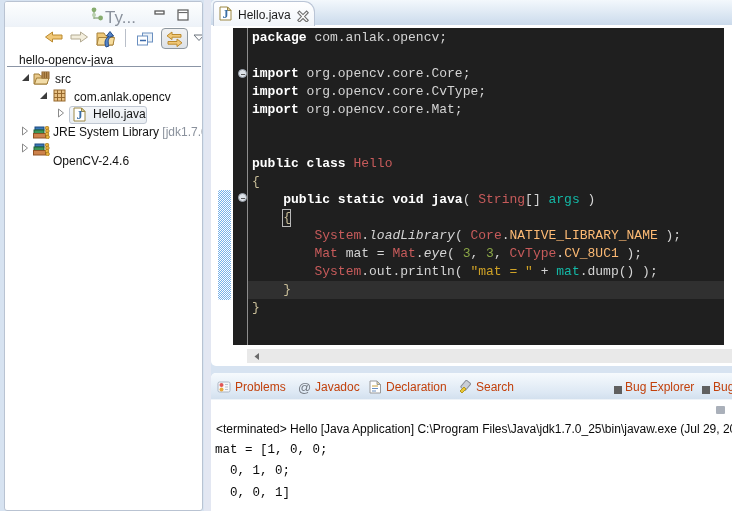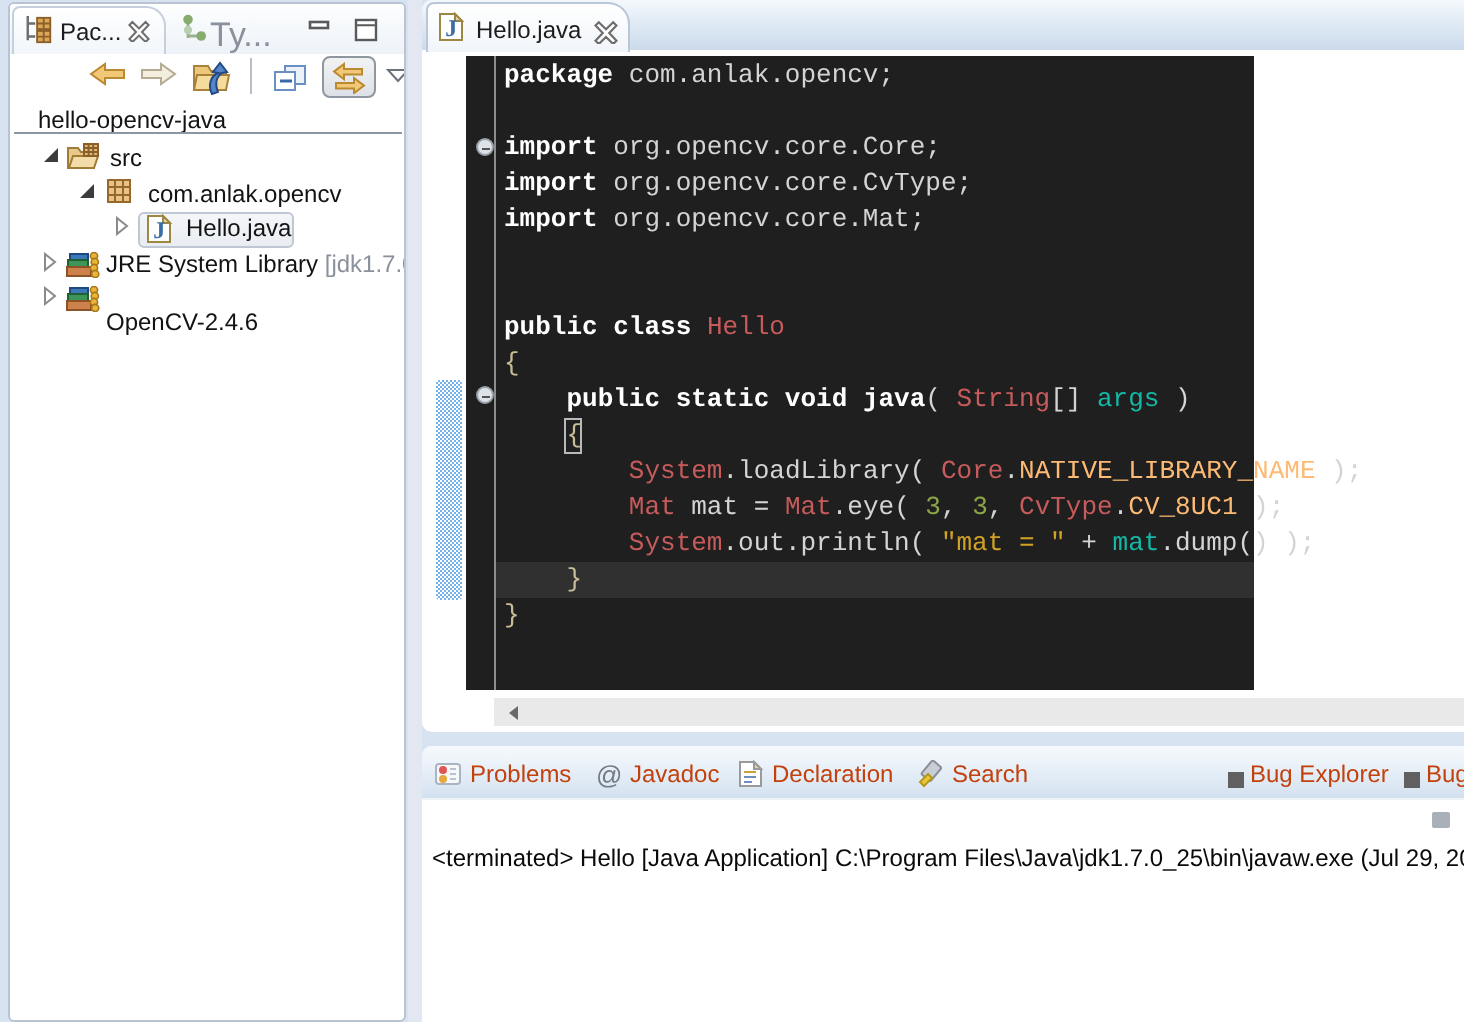--- a/index.html
+++ b/index.html
@@ -13,67 +13,50 @@
 
 #ltool{position:absolute;left:0;top:26px;right:0;height:26px;background:#fff}
 
 .row{position:absolute;white-space:nowrap;font-size:12px;color:#131313}
 
 #ed{left:211px;top:0;width:521px;height:366px;background:#fff;border-radius:5px 0 0 5px;overflow:hidden;border:0}
 #ehead{position:absolute;left:0;top:0;right:0;height:27px;background:linear-gradient(#f3f8fc,#d5e2f0 75%,#cbdaeb);border-bottom:2px solid #fff}
 #etab{position:absolute;left:2px;top:1px;width:102px;height:25px;background:linear-gradient(#ffffff,#f1f5fa);border:1px solid #bac5d6;border-bottom:none;border-radius:4px 11px 0 0}
 #ruler{position:absolute;left:8px;top:28px;width:12px;height:317px;background:#fff}
 #hatch{position:absolute;left:7px;top:190px;width:13px;height:110px;background:repeating-conic-gradient(#74b0ea 0% 25%,#ffffff 0% 50%);background-size:2px 2px;border-radius:2px}
-#dark{position:absolute;left:22px;top:28px;width:394px;height:317px;background:#1f1f1f}
+#dark{position:absolute;left:22px;top:28px;width:491px;height:317px;background:#1f1f1f}
 #vline{position:absolute;left:14px;top:0;bottom:0;width:1px;background:#8d8d8d}
 #curline{position:absolute;left:15px;right:0;top:253px;height:18px;background:#303030}
 #code{position:absolute;left:19px;top:1px;font:13px/18px "Liberation Mono",monospace;color:#d4d4d4}
 .k{color:#ffffff;font-weight:bold}
 .t{color:#c75b5b}
 .s{color:#cfa226}
 .n{color:#8aa646}
 .f{color:#fdba74}
 .v{color:#14b8a6}
 .b{color:#c8bd98}
-.i{}
+.i{font-style:italic}
 .fold{position:absolute;width:9px;height:9px;border-radius:50%;background:#dde2e8;border:1px solid #98a0aa}
 .fold:after{content:"";position:absolute;left:1.5px;right:1.5px;top:3.5px;height:1.2px;background:#555}
 #bracebox{position:absolute;left:49px;top:181px;width:9px;height:18px;border:1px solid #b9b9b9}
 
 #bot{left:211px;top:373px;width:521px;height:138px;background:#fff;border-radius:5px 0 0 0;overflow:hidden}
 #bhead{position:absolute;left:0;top:0;right:0;height:27px;background:linear-gradient(#f6fafd,#dde8f4 75%,#d3e0ee);border-bottom:1px solid #eef3f8}
 .btlbl{position:absolute;top:7px;font-size:12px;color:#c2410c;white-space:nowrap}
 #ctab{position:absolute;left:306px;top:2px;width:93px;height:25px;background:linear-gradient(#ffffff,#f4f7fb);border:1px solid #b9c4d5;border-bottom:none;border-radius:4px 10px 0 0}
 #statline{position:absolute;left:5px;top:49px;font-size:12px;color:#0a0a0a;white-space:nowrap}
 #cons{position:absolute;left:4px;top:67px;font:12.5px/21.4px "Liberation Mono",monospace;color:#0a0a0a;white-space:pre}
 svg{display:block}
 </style></head>
 <body>
 
 <div class="abs" style="left:204px;top:0;width:7px;height:511px;background:#e3e7f2"></div>
 
 <div id="left" class="abs">
   <div id="lhead"></div>
-  <div id="ltab">
-    <svg class="abs" style="left:5px;top:3px" width="15" height="16" viewBox="0 0 16 17">
-      <path d="M2 1 L2 14 M2 5 L6 5 M2 12 L6 12" stroke="#6e6e6e" stroke-width="1.3" fill="none"></path>
-      <g stroke="#8a5f28">
-        <rect x="7" y="2" width="7" height="6" fill="#dca858"></rect>
-        <line x1="10.5" y1="2" x2="10.5" y2="8"></line>
-          <line x1="7" y1="5" x2="14" y2="5"></line>
-        <rect x="7" y="9" width="7" height="6" fill="#dca858"></rect>
-        <line x1="10.5" y1="9" x2="10.5" y2="15"></line>
-          <line x1="7" y1="12" x2="14" y2="12"></line>
-      </g>
-    </svg>
-    <span class="tabtxt abs" style="left:23px;top:5px">Pac...</span>
-    <svg class="abs" style="left:57px;top:6px" width="11" height="11" viewBox="0 0 11 11">
-      <path d="M2.2 1 L5.5 4.2 L8.8 1 L10.3 2.5 L7 6 L10.3 9.5 L8.8 11 L5.5 7.8 L2.2 11 L0.7 9.5 L4 6 L0.7 2.5 Z" fill="#fdfdfd" stroke="#6e6e6e" stroke-width="1"></path>
-    </svg>
-  </div>
 
   <svg class="abs" style="left:85px;top:5px" width="14" height="15" viewBox="0 0 14 15">
     <line x1="4" y1="4" x2="4" y2="12" stroke="#9ab28e" stroke-width="1.4"></line>
     <line x1="4" y1="11" x2="10" y2="11" stroke="#9ab28e" stroke-width="1.4"></line>
     <circle cx="4" cy="2.8" r="2.4" fill="#86ac6e"></circle>
     <circle cx="4" cy="8" r="2" fill="#b9cfae"></circle>
     <circle cx="10.6" cy="11" r="2.4" fill="#86ac6e"></circle>
   </svg>
   <span class="graytxt abs" style="left:100px;top:6px">Ty...</span>
 
@@ -269,13 +252,16 @@
   </svg>
   <span class="btlbl" style="left:265px">Search</span>
 
   <div class="abs" style="left:403px;top:13px;width:8px;height:8px;background:#606060"></div>
   <span class="btlbl" style="left:414px">Bug Explorer</span>
   <div class="abs" style="left:491px;top:13px;width:8px;height:8px;background:#606060"></div>
   <span class="btlbl" style="left:502px">Bug</span>
 
   <div class="abs" style="left:505px;top:33px;width:9px;height:8px;background:#aab0ba;border-radius:1px"></div>
   <div id="statline">&lt;terminated&gt; Hello [Java Application] C:\Program Files\Java\jdk1.7.0_25\bin\javaw.exe (Jul 29, 2013 1:13:119 PM)</div>
+  <pre id="cons">mat = [1, 0, 0;
+  0, 1, 0;
+  0, 0, 1]</pre>
 </div>
 
 </body></html>

